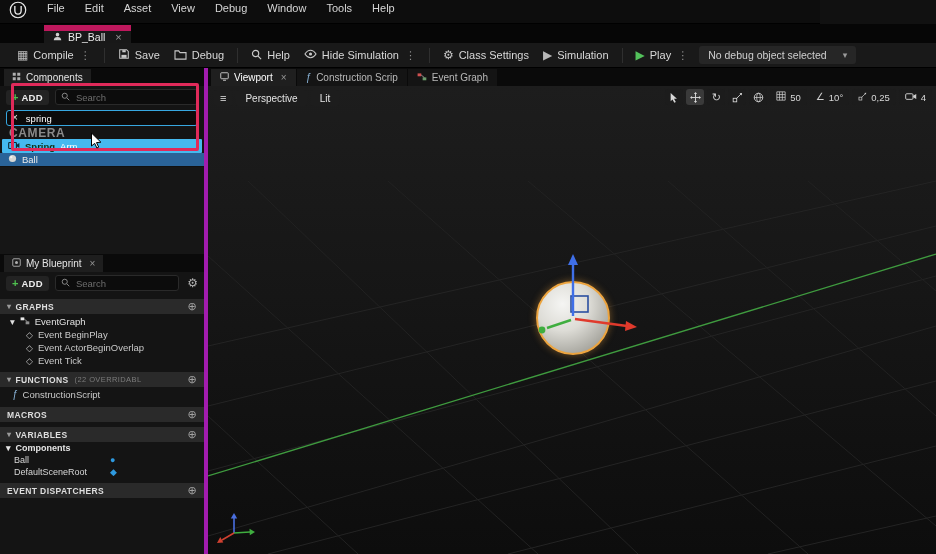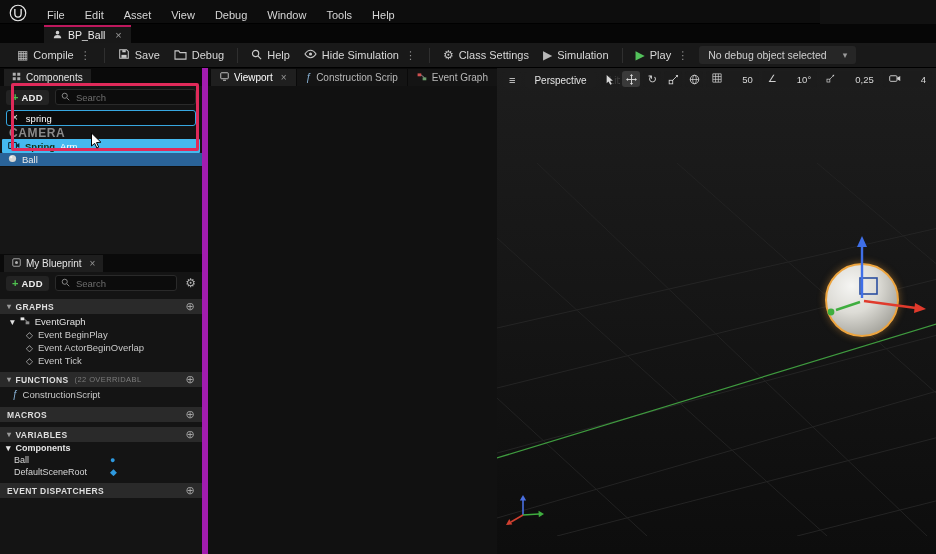--- a/index.html
+++ b/index.html
@@ -2,46 +2,46 @@
 <html><head>
 <meta charset="utf-8">
 <style>
   html,body{margin:0;padding:0;background:#000;}
   .app{position:relative;width:936px;height:554px;background:#111;overflow:hidden;
        font-family:"Liberation Sans",sans-serif;color:#cfcfcf;font-size:11px;-webkit-font-smoothing:antialiased;}
   .app *{box-sizing:border-box;}
 
   
   .menubar{position:absolute;left:0;top:0;width:820px;height:24px;background:#0d0d0d;
-           display:flex;align-items:flex-end;padding-left:8px;gap:2px;border-bottom:1px solid #000;}
+           display:flex;align-items:flex-start;padding-left:8px;gap:2px;border-bottom:1px solid #000;}
   .logo{width:20px;height:20px;display:flex;align-items:center;justify-content:center;margin-right:8px;}
   .menu-item{padding:2px 9px;color:#d6d6d6;font-size:11px;border-radius:3px;cursor:default;}
 
   
   .tabbar{position:absolute;left:0;top:24px;width:936px;height:19px;background:#060606;display:flex;align-items:flex-end;}
-  .asset-tab{margin-left:44px;height:18px;background:#181818;border-top:2px solid #be185d;
+  .asset-tab{margin-left:44px;height:18px;background:#181818;border-top:6px solid #be185d;
              display:flex;align-items:center;gap:6px;padding:0 9px;font-size:10.5px;color:#eaeaea;}
   .asset-tab .close{color:#9a9a9a;font-size:11px;margin-left:4px;}
 
   
   .toolbar{position:absolute;left:0;top:43px;width:936px;height:25px;background:#191919;
            border-bottom:1px solid #000;display:flex;align-items:center;padding:0 10px;}
   .tbtn{display:flex;align-items:center;gap:5px;padding:3px 7px;border-radius:3px;color:#d8d8d8;font-size:11px;}
   .kebab{color:#8f8f8f;font-size:11px;margin-left:1px;}
   .sep{width:1px;height:15px;background:#2f2f2f;margin:0 6px;}
   .glyph{font-size:12px;line-height:1;color:#c4c4c4;}
   .glyph.compile{color:#bdbdbd;}
   .glyph.play{color:#53c15b;font-size:12px;}
   .glyph.sim{color:#b7b7b7;}
   .debug-pill{display:flex;align-items:center;gap:16px;background:#262626;border-radius:3px;
               padding:3px 9px;color:#cfcfcf;font-size:10.5px;margin-left:4px;}
   .debug-pill .chev{color:#9a9a9a;font-size:9px;}
 
   
-  .left{position:absolute;left:0;top:68px;width:208px;bottom:0;background:#141414;border-right:6px solid #a21caf;}
+  .left{position:absolute;left:0;top:68px;width:208px;bottom:0;background:#141414;border-right:4px solid #a21caf;}
   .panel-tabbar{height:18px;background:#0a0a0a;display:flex;align-items:flex-end;}
   .ptab{height:17px;background:#1e1e1e;display:flex;align-items:center;gap:5px;padding:0 8px;
         font-size:10px;color:#e4e4e4;margin-left:4px;}
   .ptab .close{color:#969696;font-size:10px;margin-left:3px;}
 
   .addrow{display:flex;align-items:center;gap:6px;padding:3px 6px;height:22px;}
   .add-btn{display:flex;align-items:center;gap:3px;background:#232323;border-radius:3px;padding:2px 6px;}
   .add-btn .plus{color:#4fc14f;font-weight:bold;font-size:11px;line-height:1;}
   .add-btn .lbl{color:#ededed;font-size:9.5px;font-weight:bold;letter-spacing:.3px;}
   .searchbox{flex:1;display:flex;align-items:center;gap:4px;background:#0c0c0c;border:1px solid #2a2a2a;
@@ -84,41 +84,41 @@
   .mb-row.event .dia{color:#bdbdbd;font-size:9px;}
   .mb-row.cscript{padding-left:12px;height:15px;}
   .mb-row.cscript .fn{color:#8ab4d8;font-style:italic;font-size:10px;}
   .mb-row.varcat{padding-left:6px;height:12px;color:#e6e6e6;font-size:9px;font-weight:bold;}
   .var-row{height:12px;display:flex;align-items:center;padding-left:14px;font-size:9px;color:#d6d6d6;}
   .var-label{width:96px;}
   .var-ico{color:#2e9ae0;font-size:9px;}
   .gear-btn{margin-left:2px;color:#b0b0b0;font-size:12px;}
 
   
-  .vp{position:absolute;left:208px;top:68px;right:0;bottom:0;display:flex;flex-direction:row;}
+  .vp{position:absolute;left:208px;top:68px;right:0;bottom:0;display:flex;flex-direction:column;}
   .vp-tabs{height:18px;background:#0a0a0a;display:flex;align-items:flex-end;gap:1px;padding-left:3px;}
   .vp-tab{height:17px;display:flex;align-items:center;gap:5px;padding:0 9px;font-size:10px;color:#b8b8b8;background:#141414;}
   .vp-tab.active{background:#1f1f1f;color:#fff;}
   .vp-tab .close{color:#969696;font-size:10px;margin-left:3px;}
   .vp-tab .fn{color:#8ab4d8;font-style:italic;}
 
   .scene{position:relative;flex:1;background:linear-gradient(180deg,#1d1d1d 0%,#161616 45%,#0d0d0d 100%);overflow:hidden;}
   .scene svg.layer{position:absolute;left:0;top:0;}
   .sphere{position:absolute;left:328px;top:195px;width:74px;height:74px;border-radius:50%;
           background:radial-gradient(circle at 35% 30%,#f5f5f3 0%,#dddcd6 40%,#abaaa3 75%,#8d8c85 100%);
           border:2px solid #eda43e;box-shadow:0 0 7px 1px rgba(237,164,62,.35);z-index:1;}
   .scene-toolbar{position:absolute;left:6px;top:4px;display:flex;gap:4px;z-index:5;}
   .pill{background:rgba(30,30,30,.88);border-radius:3px;padding:2px 9px;font-size:10px;color:#e4e4e4;
         display:flex;align-items:center;}
   .pill.icon-only{padding:2px 6px;font-size:11px;}
   .vp-right{position:absolute;right:4px;top:3px;display:flex;align-items:center;gap:3px;z-index:5;}
   .vtool{width:18px;height:16px;display:flex;align-items:center;justify-content:center;
          background:rgba(28,28,28,.85);border-radius:3px;color:#d2d2d2;font-size:11px;}
   .vtool.active{background:#3a3a3a;}
-  .snapg{display:flex;align-items:center;gap:20px;background:rgba(28,28,28,.85);border-radius:3px;
+  .snapg{display:flex;align-items:center;gap:4px;background:rgba(28,28,28,.85);border-radius:3px;
          padding:1px 6px;height:16px;font-size:9.5px;color:#d8d8d8;justify-content:space-between;}
   .snapg .glyph{font-size:10px;color:#cfcfcf;}
   .gizmo{z-index:2;pointer-events:none;}
 </style>
 </head>
 <body>
 
 <div class="app">
 
   <div class="menubar">

